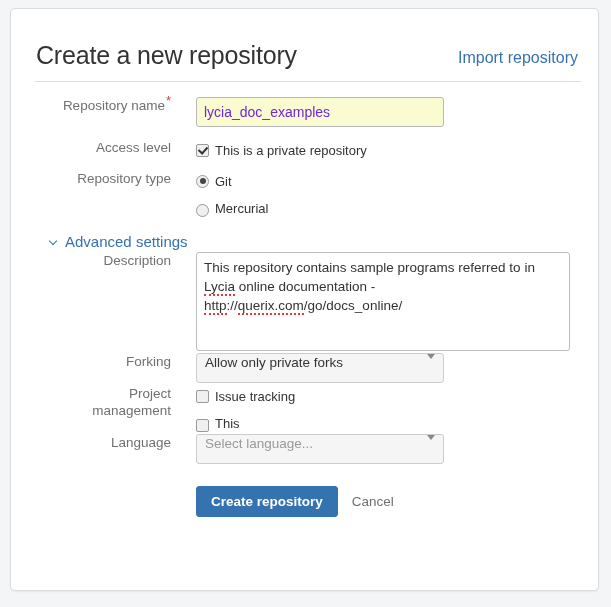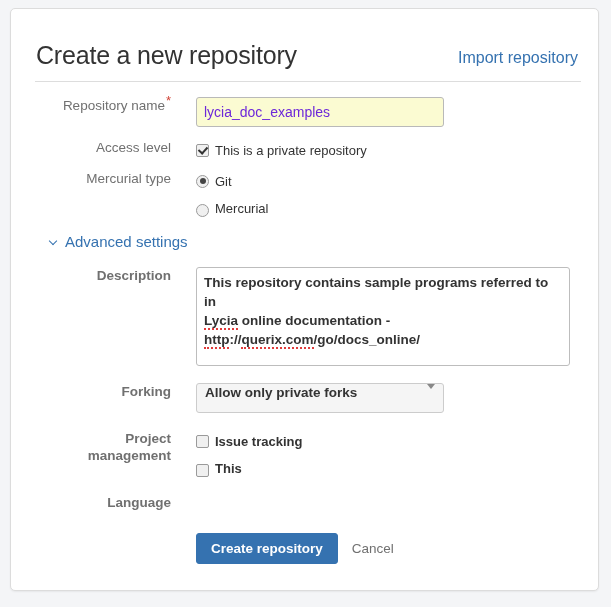--- a/index.html
+++ b/index.html
@@ -297,21 +297,21 @@
   .btn-link {
     font-size: 13.5px;
     color: #707070;
     margin-left: 14px;
     cursor: pointer;
     line-height: 17px;
   }
 
   .mt-row { margin-top: 12px; }
   .mt-row-sm { margin-top: 9px; }
-  .mt-row-lg { margin-top: 17px; font-weight: bold; }
+  .mt-row-lg { margin-top: 2px; }
 </style>
 </head>
 <body>
 
 <div class="card">
 
   <div class="header">
     <h1 class="page-title">Create a new repository</h1>
     <a class="import-link">Import repository</a>
   </div>
@@ -330,21 +330,21 @@
       <div class="label-col">Access level</div>
       <div class="field-col">
         <div class="opt-row">
           <span class="cb checked"></span>
           <span class="opt-label">This is a private repository</span>
         </div>
       </div>
     </div>
 
     <div class="row mt-row-sm">
-      <div class="label-col">Mercurial type</div>
+      <div class="label-col">Repository type</div>
       <div class="field-col">
         <div class="opt-row">
           <span class="rb checked"></span>
           <span class="opt-label">Git</span>
         </div>
         <div class="opt-row">
           <span class="rb"></span>
           <span class="opt-label">Mercurial</span>
         </div>
       </div>
@@ -389,20 +389,26 @@
         </div>
         <div class="opt-row">
           <span class="cb"></span>
           <span class="opt-label">This</span>
         </div>
       </div>
     </div>
 
     <div class="row mt-row-lg">
       <div class="label-col">Language</div>
+      <div class="field-col">
+        <div class="select placeholder">
+          <span class="sel-text">Select language...</span>
+          <span class="caret"></span>
+        </div>
+      </div>
     </div>
 
 
     <div class="row">
       <div class="label-col"></div>
       <div class="field-col">
         <div class="btn-row">
           <button class="btn-primary">Create repository</button>
           <a class="btn-link">Cancel</a>
         </div>

